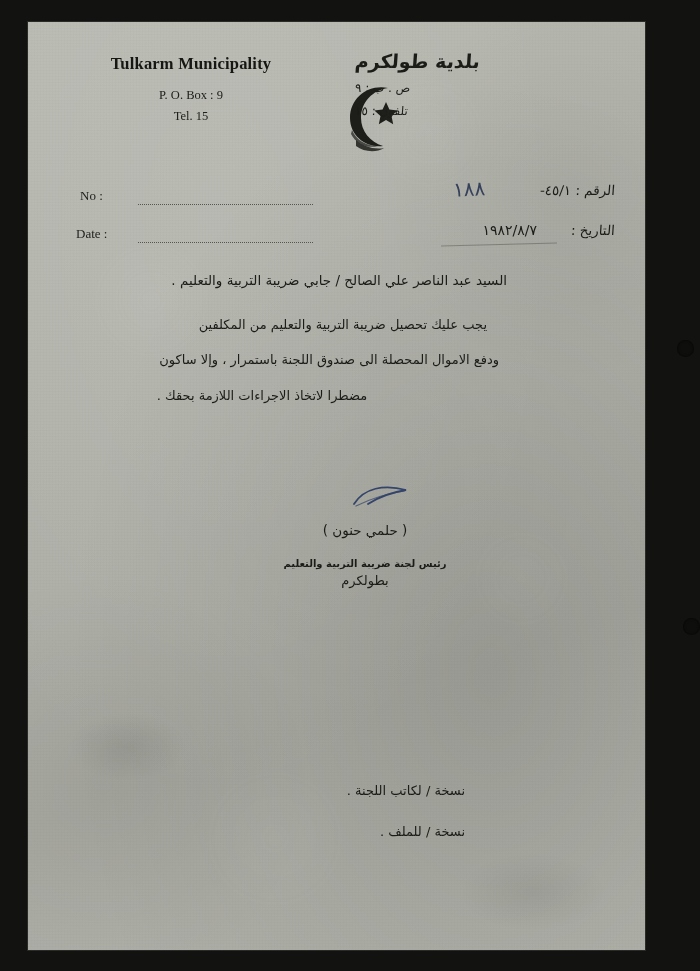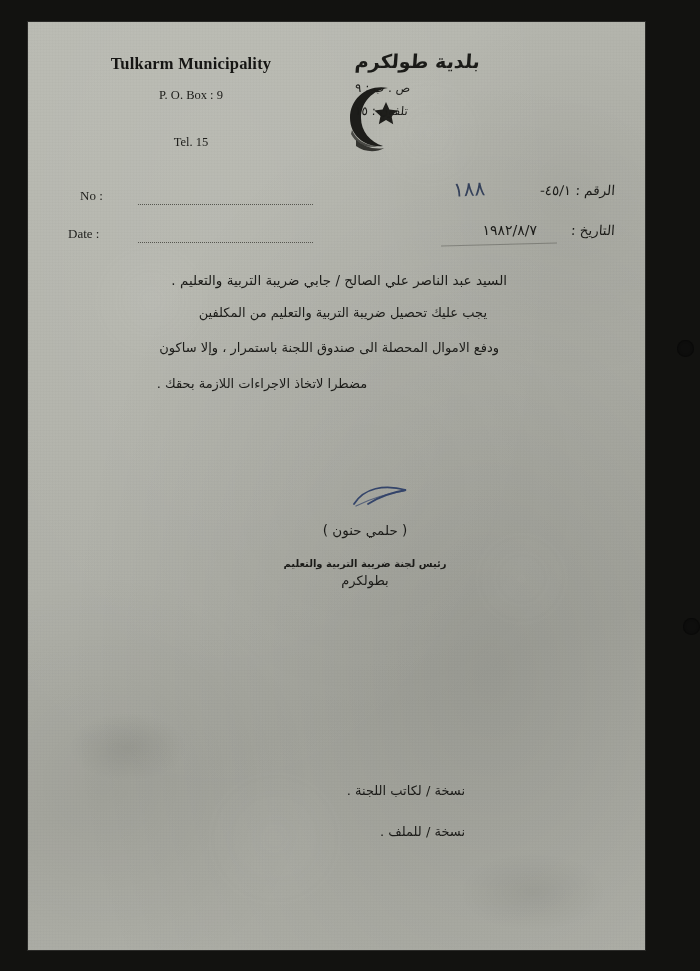--- a/index.html
+++ b/index.html
@@ -79,21 +79,21 @@
   }
   #hdr-en .pobox {
     font-family: "Liberation Serif", serif;
     font-size: 12.5px;
     margin-top: 14px;
     color: #20201d;
   }
   #hdr-en .tel {
     font-family: "Liberation Serif", serif;
     font-size: 12.5px;
-    margin-top: 32px;
+    margin-top: 6px;
     color: #20201d;
   }
 
   #hdr-ar {
     position: absolute;
     right: 30px;
     top: 28px;
     width: 260px;
     text-align: left;
     direction: rtl;
@@ -123,21 +123,21 @@
   }
 
   
   .field-en {
     position: absolute;
     font-family: "Liberation Serif", serif;
     font-size: 13px;
     color: #1e1e1b;
   }
   #no-label { left: 52px; top: 166px; text-align: center; }
-  #date-label { left: 40px; top: 204px; }
+  #date-label { left: 48px; top: 204px; }
   .rule {
     position: absolute;
     height: 0;
     border-bottom: 1px dotted #46463f;
     opacity: 0.85;
   }
   #no-rule { left: 110px; top: 182px; width: 175px; }
   #date-rule { left: 110px; top: 220px; width: 175px; }
 
   
@@ -186,21 +186,21 @@
     right: 28px;
     top: 250px;
     width: 560px;
     direction: rtl;
     text-align: right;
     font-family: "DejaVu Sans", sans-serif;
     color: #1b1b18;
   }
   #body .addressee {
     font-size: 13.5px;
-    margin-bottom: 18px;
+    margin-bottom: 30px;
     padding-right: 110px;
     letter-spacing: 0.3px;
   }
   #body .para-line {
     font-size: 13px;
     line-height: 1.1;
     margin-bottom: 21px;
     letter-spacing: 0.3px;
   }
   #body .l1 { padding-right: 130px; }

